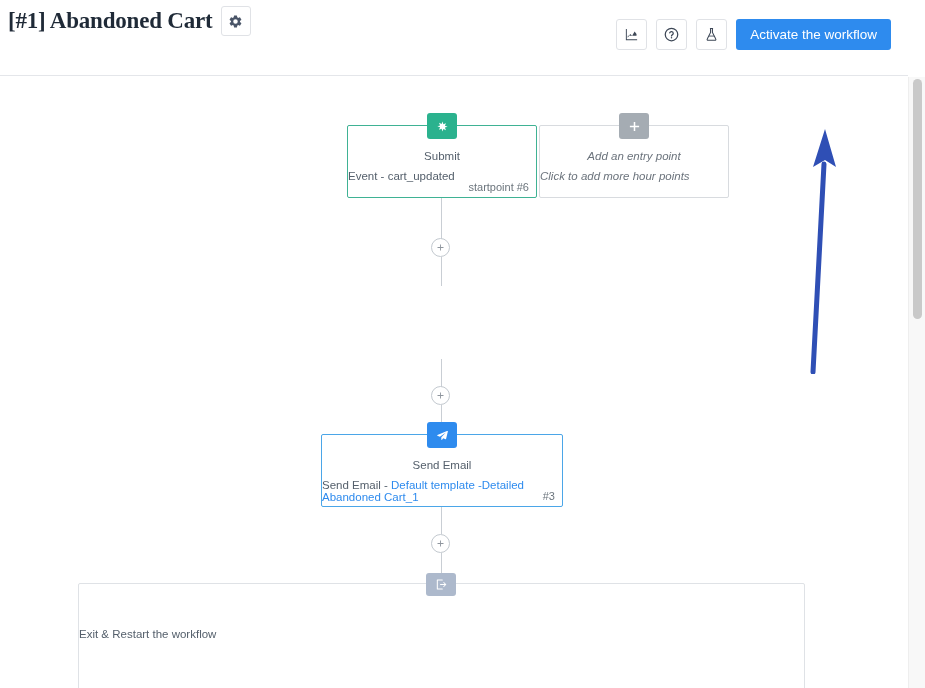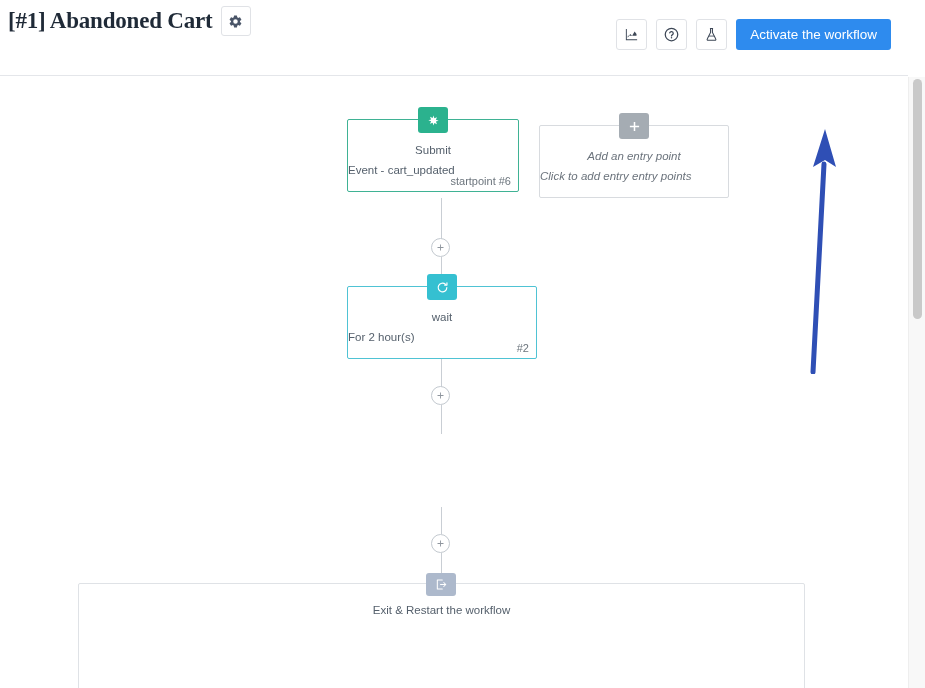--- a/index.html
+++ b/index.html
@@ -200,22 +200,22 @@
     background: #adb9cc;
     border-radius: 3px;
     display: flex;
     align-items: center;
     justify-content: center;
   }
   .exit-badge svg { display: block; }
   .exit-caption {
     position: absolute;
     left: 0; right: 0;
-    top: 20px;
-    text-align: center;
+    top: 44px;
+    text-align: left;
     font-size: 11.5px;
     color: #55606c;
   }
 
   
   .annotation-arrow {
     position: absolute;
     left: 800px;
     top: 52px;
     width: 45px;
@@ -286,69 +286,68 @@
             <path d="M7.8 14.5h8.4" stroke-width="1.4"></path>
           </svg>
         </span>
       </button>
       <button class="activate-btn">Activate the workflow</button>
     </div>
   </div>
 
   <div class="canvas">
 
-    <div class="node node-start" style="left:347px; top:42px; width:172px; height:73px;">
+    <div class="node node-start" style="left:347px; top:48px; width:190px; height:73px;">
       <div class="node-badge">
         <svg width="13" height="13" viewBox="0 0 24 24" fill="#ffffff">
           <path d="M12 2.8l1.6 5.1 4.9-2.1-2.1 4.9 5.1 1.6-5.1 1.6 2.1 4.9-4.9-2.1L12 21.2l-1.6-5.1-4.9 2.1 2.1-4.9L2.5 11.7l5.1-1.6-2.1-4.9 4.9 2.1z"></path>
         </svg>
       </div>
       <div class="node-title">Submit</div>
       <div class="node-sub">Event - cart_updated</div>
       <div class="node-index">startpoint #6</div>
     </div>
 
     <div class="node node-add" style="left:539px; top:48px; width:190px; height:73px;font-style:italic;">
       <div class="node-badge">
         <svg width="13" height="13" viewBox="0 0 24 24" fill="#ffffff">
           <path d="M10.6 3.5h2.8v7.1h7.1v2.8h-7.1v7.1h-2.8v-7.1H3.5v-2.8h7.1z"></path>
         </svg>
       </div>
       <div class="node-title">Add an entry point</div>
-      <div class="node-sub">Click to add entry entry points</div>
+      <div class="node-sub">Click to add more hour points</div>
     </div>
 
     <div class="conn" style="left:441px; top:121px; height:48px;"></div>
     <div class="plus-circle" style="left:431px; top:161px;">
       <svg width="9" height="9" viewBox="0 0 24 24" fill="#8f969e">
         <path d="M10.8 4h2.4v6.8H20v2.4h-6.8V20h-2.4v-6.8H4v-2.4h6.8z"></path>
       </svg>
     </div>
     <div class="conn" style="left:441px; top:180px; height:29px;"></div>
 
-    <div class="node node-wait" style="left:347px; top:209px; width:190px; height:73px;">
-      <div class="node-badge">
-        <svg width="13" height="13" viewBox="0 0 24 24" fill="none" stroke="#ffffff" stroke-width="2.2" stroke-linecap="round">
-          <path d="M20 12a8 8 0 11-2.6-5.9"></path>
-          <path d="M20.2 3.4v4.2h-4.2" stroke-linejoin="round"></path>
-        </svg>
-      </div>
-      <div class="node-title">wait</div>
-      <div class="node-sub">For 2 hour(s)</div>
-      <div class="node-index">#2</div>
-    </div>
 
     <div class="conn" style="left:441px; top:282px; height:28px;"></div>
     <div class="plus-circle" style="left:431px; top:309px;">
       <svg width="9" height="9" viewBox="0 0 24 24" fill="#8f969e">
         <path d="M10.8 4h2.4v6.8H20v2.4h-6.8V20h-2.4v-6.8H4v-2.4h6.8z"></path>
       </svg>
     </div>
     <div class="conn" style="left:441px; top:328px; height:29px;"></div>
 
+    <div class="node node-email" style="left:321px; top:357px; width:242px; height:73px;">
+      <div class="node-badge">
+        <svg width="13" height="13" viewBox="0 0 24 24" fill="#ffffff">
+          <path d="M21.4 3.1L2.6 10.9c-.7.3-.7 1.2 0 1.5l4.6 1.8 11-7.8-8.4 8.9v4.1c0 .8 1 1.1 1.4.5l2.1-2.8 4.3 1.7c.5.2 1-.1 1.1-.6l3.3-14c.2-.7-.5-1.3-1.1-1.1z"></path>
+        </svg>
+      </div>
+      <div class="node-title">Send Email</div>
+      <div class="node-sub"><span>Send Email - </span><span class="link">Default template -Detailed Abandoned Cart_1</span></div>
+      <div class="node-index">#3</div>
+    </div>
 
     <div class="conn" style="left:441px; top:430px; height:27px;"></div>
     <div class="plus-circle" style="left:431px; top:457px;">
       <svg width="9" height="9" viewBox="0 0 24 24" fill="#8f969e">
         <path d="M10.8 4h2.4v6.8H20v2.4h-6.8V20h-2.4v-6.8H4v-2.4h6.8z"></path>
       </svg>
     </div>
     <div class="conn" style="left:441px; top:476px; height:30px;"></div>
 
     <div class="exit-panel">

